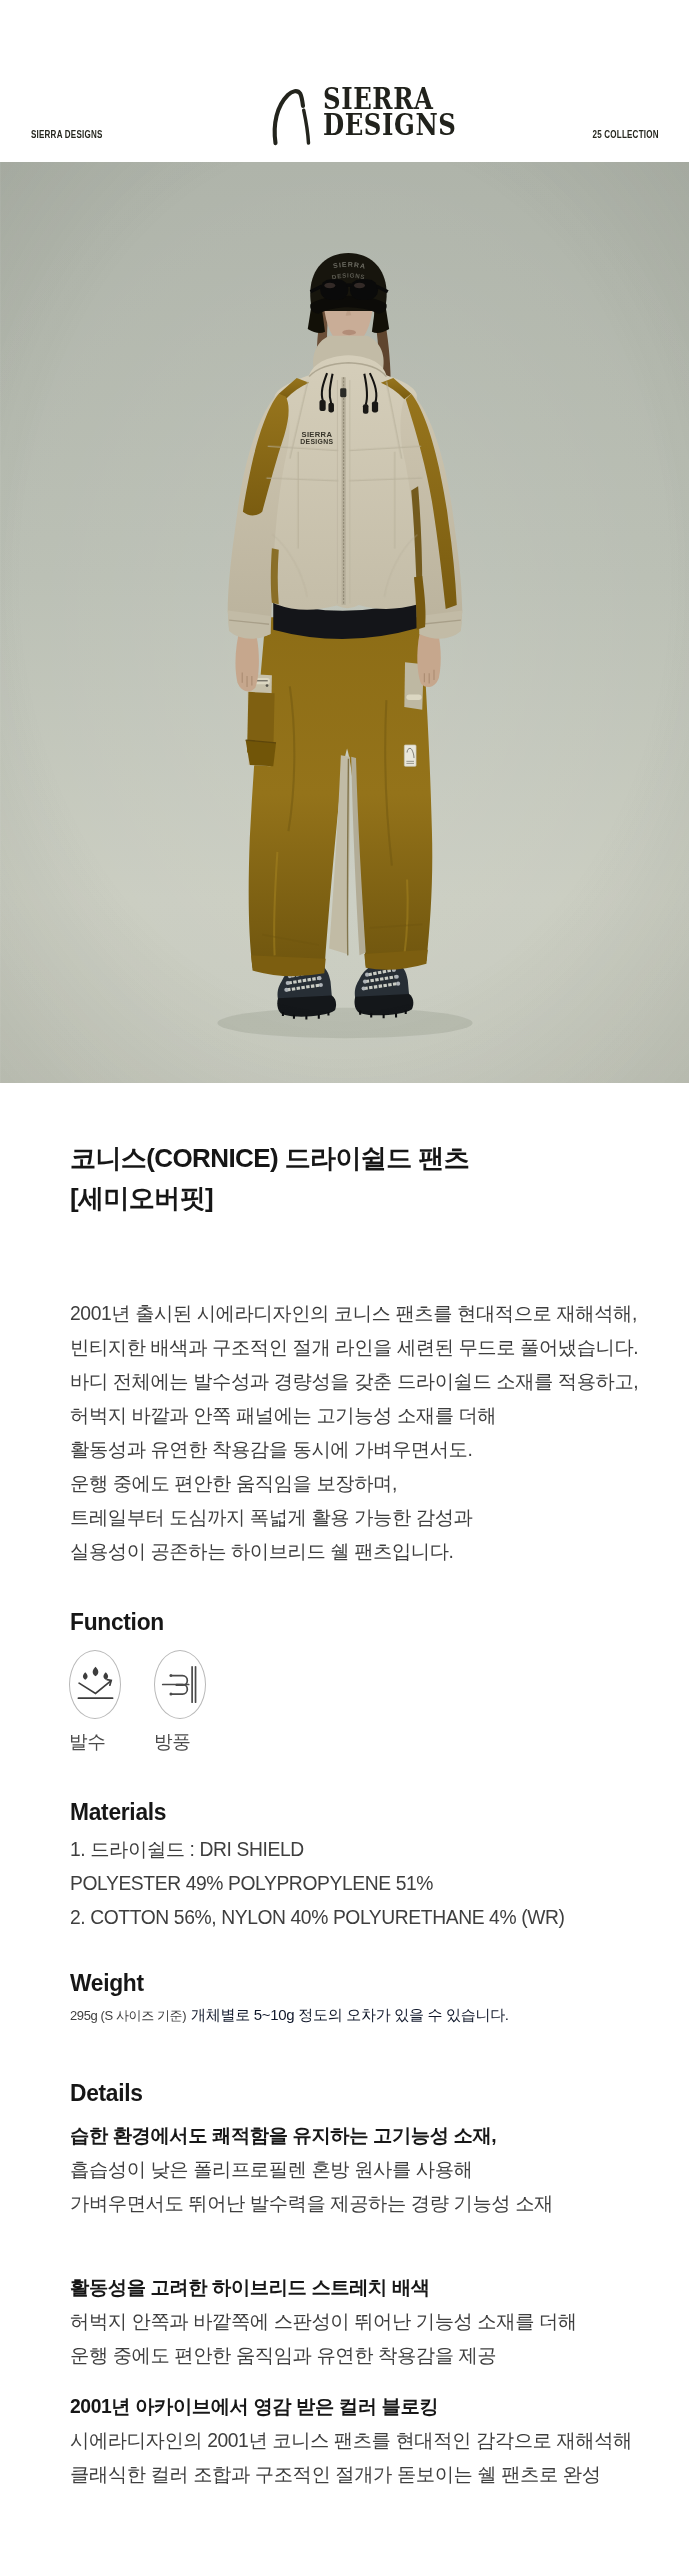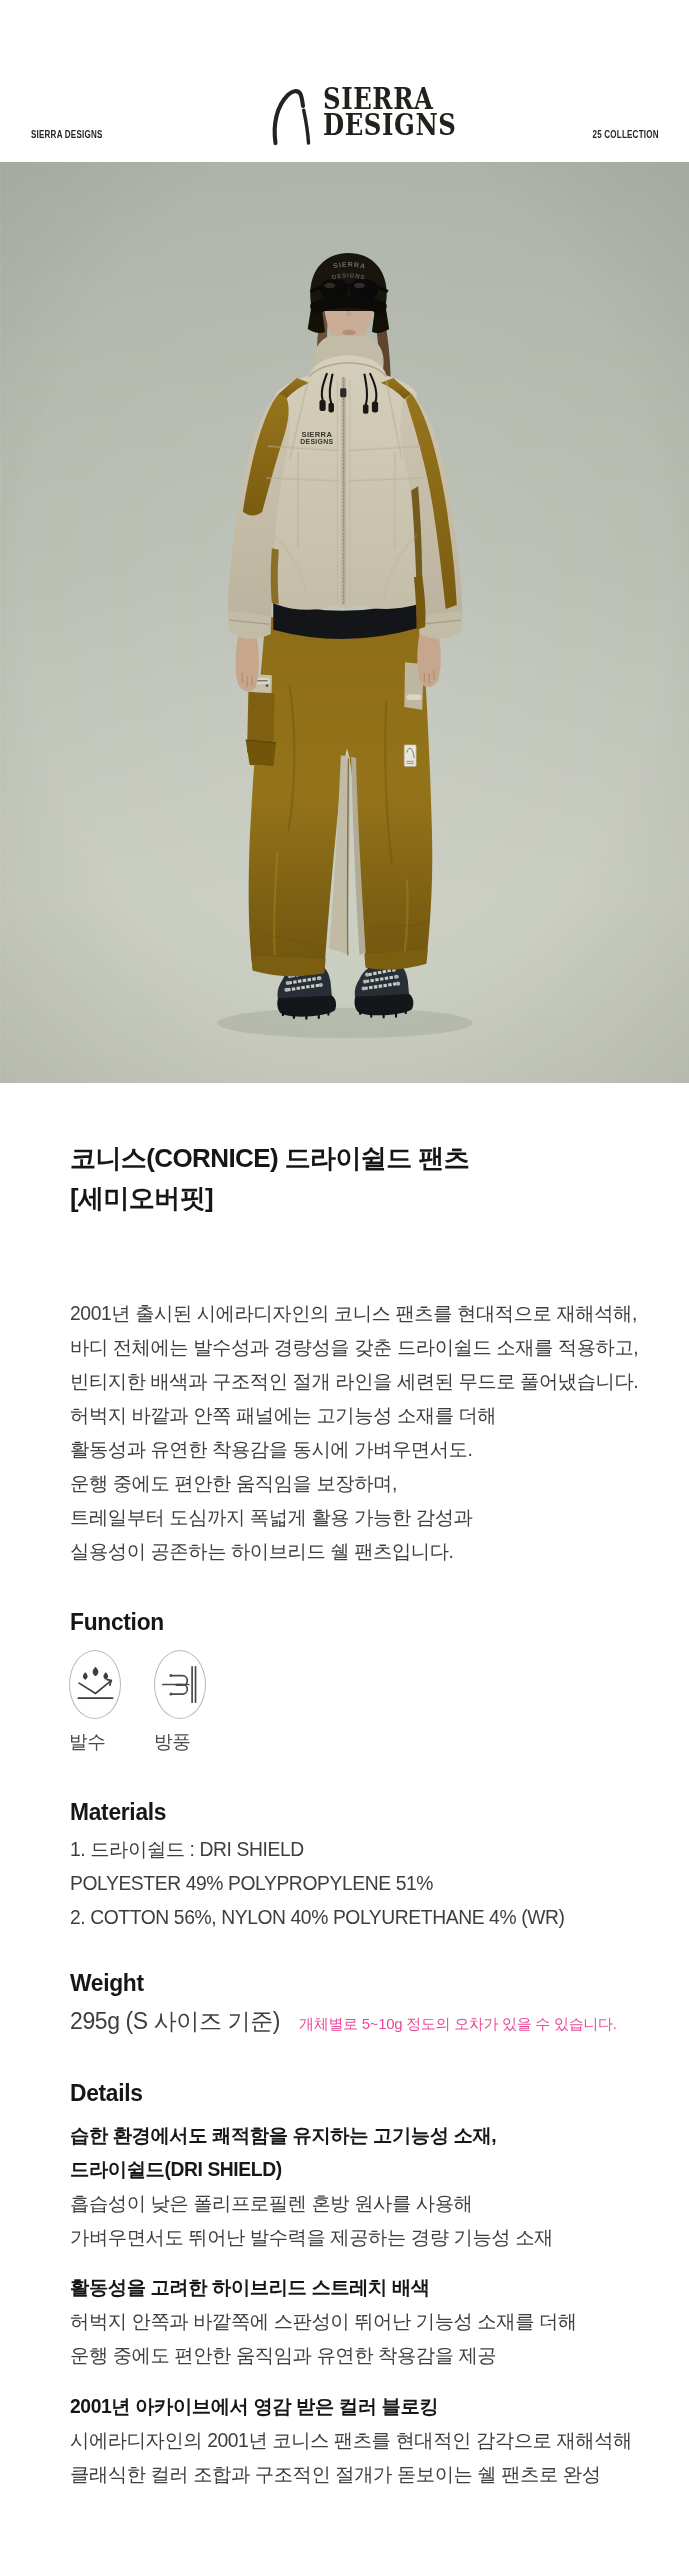--- a/index.html
+++ b/index.html
@@ -26,22 +26,22 @@
   .bold-line { font-weight:700; color:#171717; }
 
   
   .fn-item { width:54px; text-align:left; }
   .fn-oval { width:52px; height:69px; border:1.4px solid #b9b9b9; border-radius:50%;
              display:flex; align-items:center; justify-content:center; background:#fff; }
   .fn-label { margin-top:9.7px; font-size:18.6px; color:#4a4a4a; letter-spacing:-0.3px; }
 
   
   .weight-row { display:flex; align-items:baseline; white-space:nowrap; }
-  .weight-val { font-size:23px; color:#3e3e3e; letter-spacing:-0.4px; }
-  .weight-note { font-size:15px; color:#ec4899; margin-left:19px; letter-spacing:-0.3px; }
+  .weight-val { font-size:13px; color:#3e3e3e; letter-spacing:-0.4px; }
+  .weight-note { font-size:15px; color:#0f172a; margin-left:5px; letter-spacing:-0.3px; }
 </style>
 </head>
 <body>
 
 <div id="page">
 
   <div class="abs" style="left:0;top:0;width:690px;height:162px;background:#fff;">
     <div class="abs hdr-small" style="left:31px;top:128px;">SIERRA DESIGNS</div>
     <div class="abs hdr-small right" style="right:31px;top:128px;">25 COLLECTION</div>
 
@@ -268,22 +268,22 @@
   </svg>
   </div>
 
   <div class="abs title" style="left:70px;top:1138px;">
     <div>코니스(CORNICE) 드라이쉴드 팬츠</div>
     <div>[세미오버핏]</div>
   </div>
 
   <div class="abs para" style="left:70px;top:1253px;margin-top:44px;">
     <div>2001년 출시된 시에라디자인의 코니스 팬츠를 현대적으로 재해석해,</div>
+    <div>빈티지한 배색과 구조적인 절개 라인을 세련된 무드로 풀어냈습니다.</div>
     <div>바디 전체에는 발수성과 경량성을 갖춘 드라이쉴드 소재를 적용하고,</div>
-    <div>빈티지한 배색과 구조적인 절개 라인을 세련된 무드로 풀어냈습니다.</div>
     <div>허벅지 바깥과 안쪽 패널에는 고기능성 소재를 더해</div>
     <div>활동성과 유연한 착용감을 동시에 가벼우면서도.</div>
     <div>운행 중에도 편안한 움직임을 보장하며,</div>
     <div>트레일부터 도심까지 폭넓게 활용 가능한 감성과</div>
     <div>실용성이 공존하는 하이브리드 쉘 팬츠입니다.</div>
   </div>
 
   <div class="abs sec-h" style="left:70px;top:1609px;">Function</div>
 
   <div class="abs fn-item" style="left:69px;top:1650px;">
@@ -331,21 +331,20 @@
   <div class="abs sec-h" style="left:70px;top:1970px;">Weight</div>
   <div class="abs weight-row" style="left:70px;top:2006px;">
     <span class="weight-val">295g (S 사이즈 기준)</span>
     <span class="weight-note">개체별로 5~10g 정도의 오차가 있을 수 있습니다.</span>
   </div>
 
   <div class="abs sec-h" style="left:70px;top:2080px;">Details</div>
 
   <div class="abs para" style="left:70px;top:2119px;">
     <div class="bold-line">습한 환경에서도 쾌적함을 유지하는 고기능성 소재,</div>
-    <div class="bold-line">드라이쉴드(DRI SHIELD)</div>
     <div>흡습성이 낮은 폴리프로필렌 혼방 원사를 사용해</div>
     <div>가벼우면서도 뛰어난 발수력을 제공하는 경량 기능성 소재</div>
   </div>
 
   <div class="abs para" style="left:70px;top:2271px;">
     <div class="bold-line">활동성을 고려한 하이브리드 스트레치 배색</div>
     <div>허벅지 안쪽과 바깥쪽에 스판성이 뛰어난 기능성 소재를 더해</div>
     <div>운행 중에도 편안한 움직임과 유연한 착용감을 제공</div>
   </div>
 

